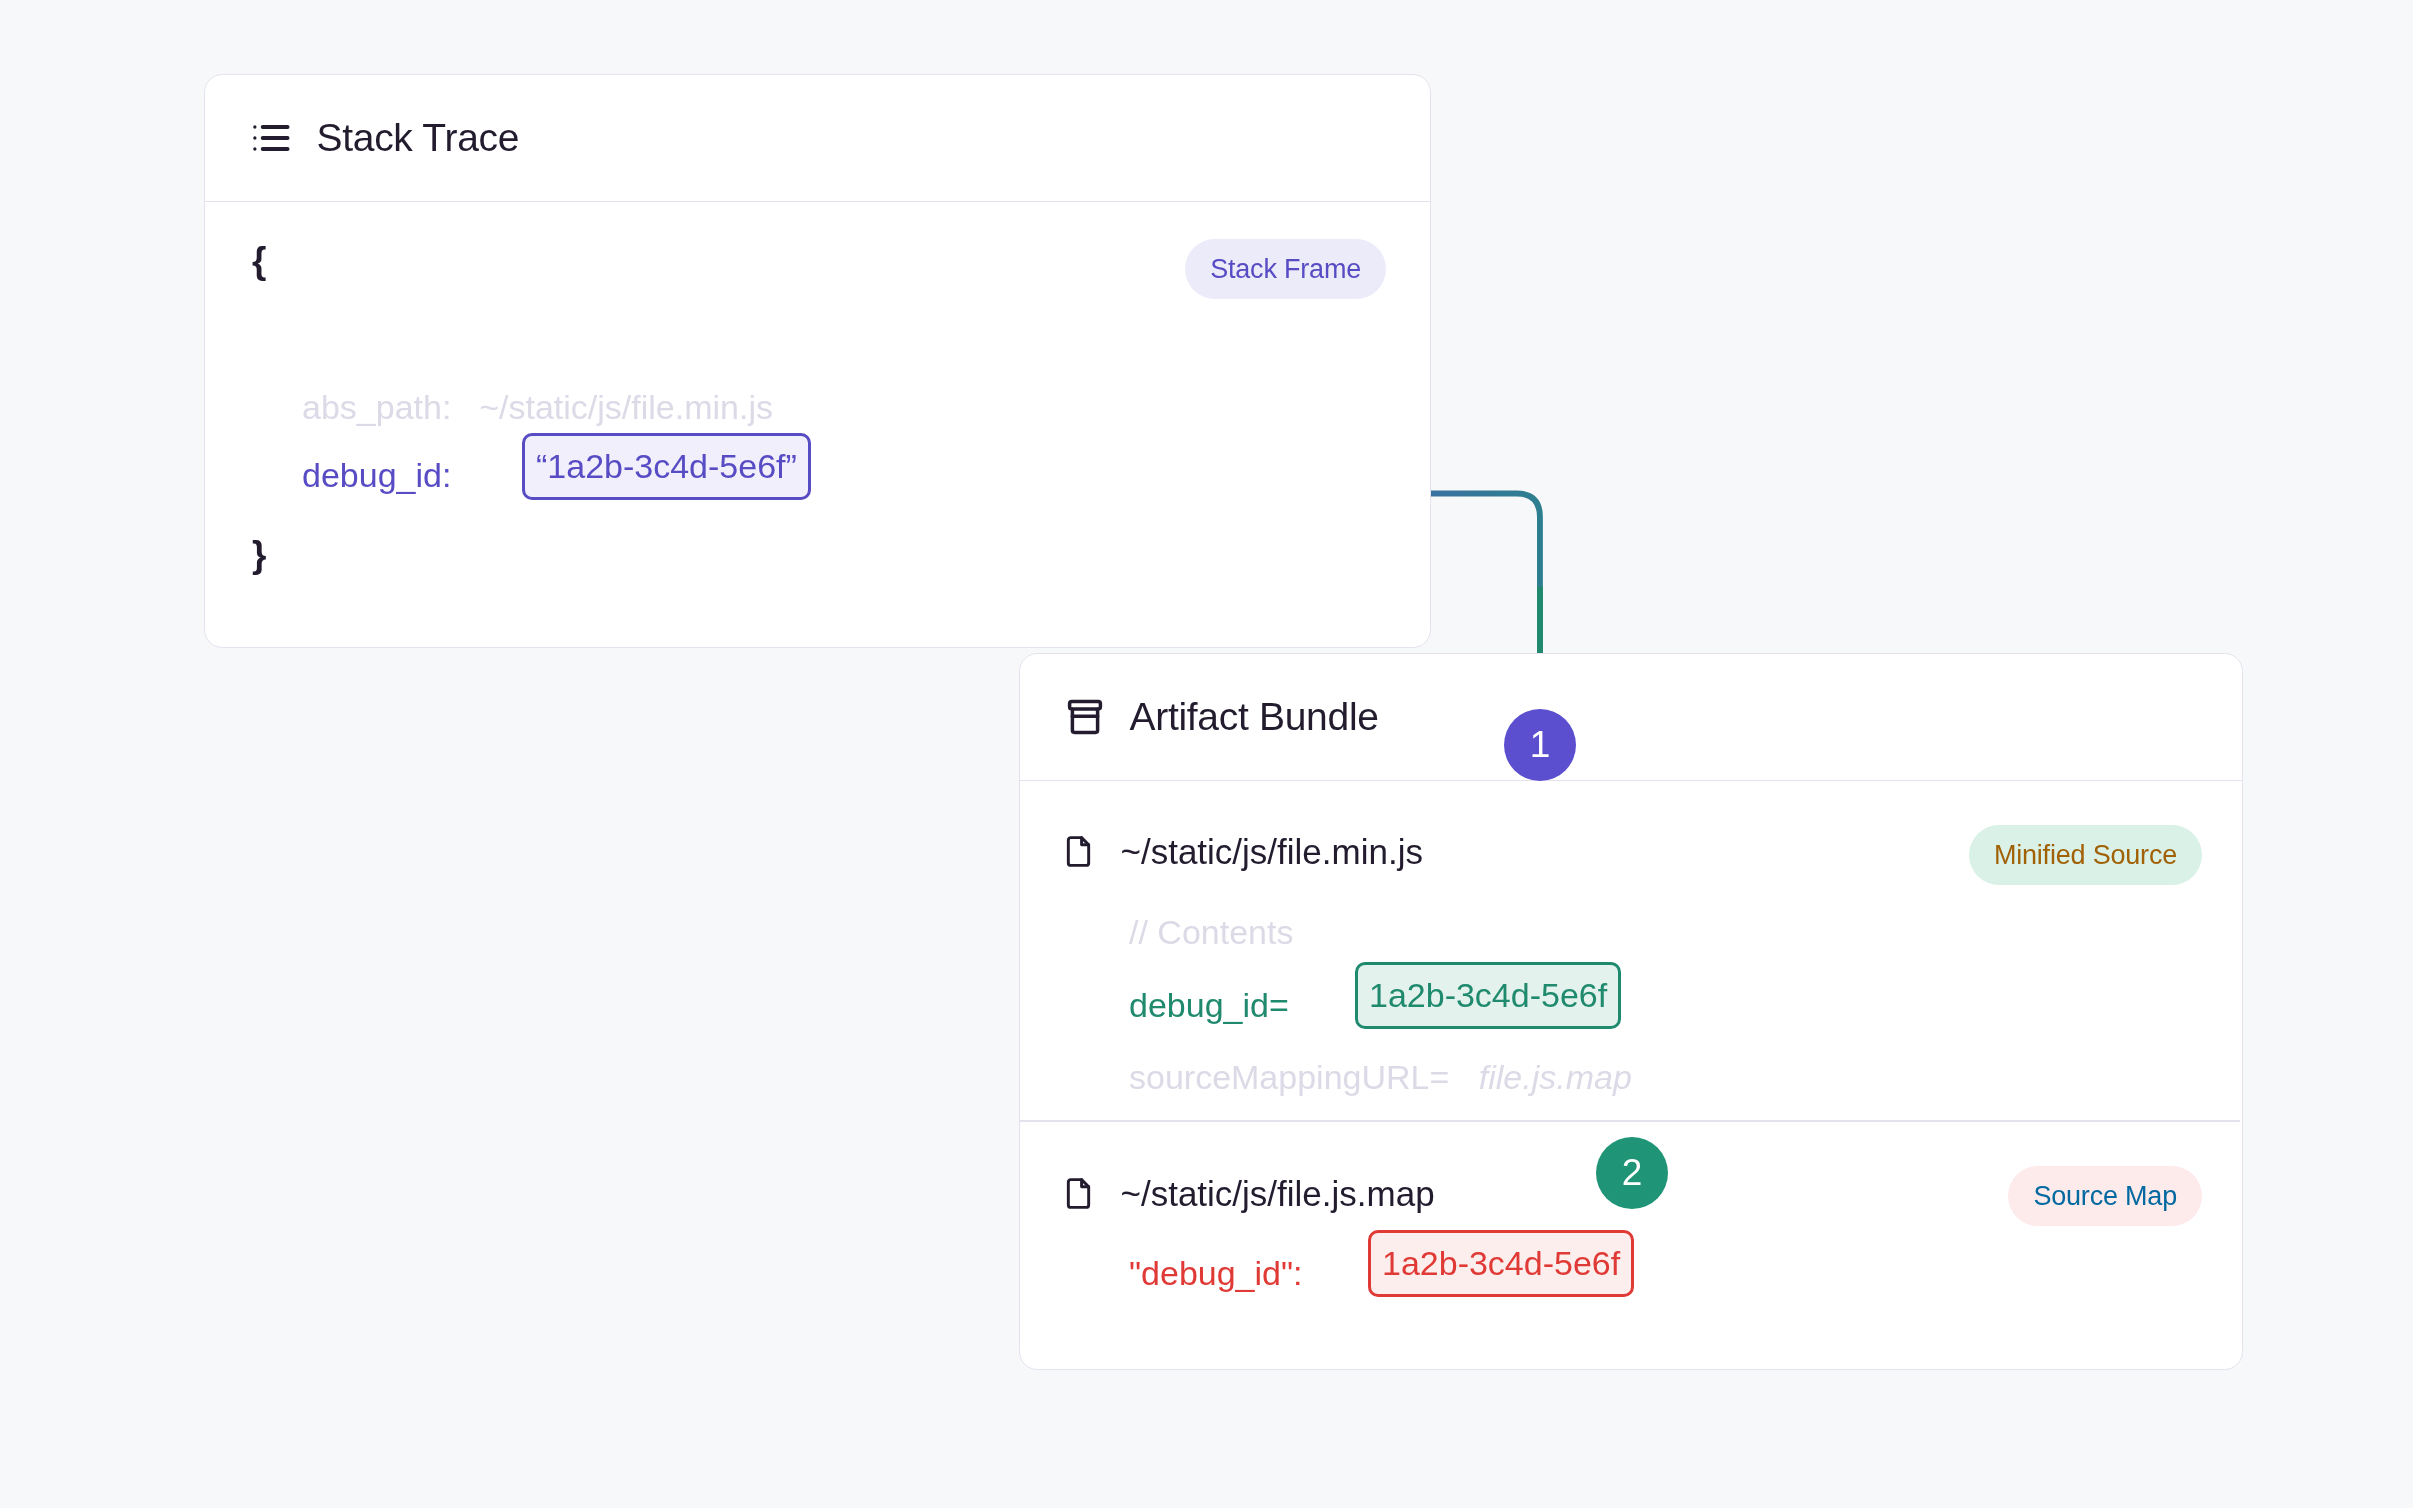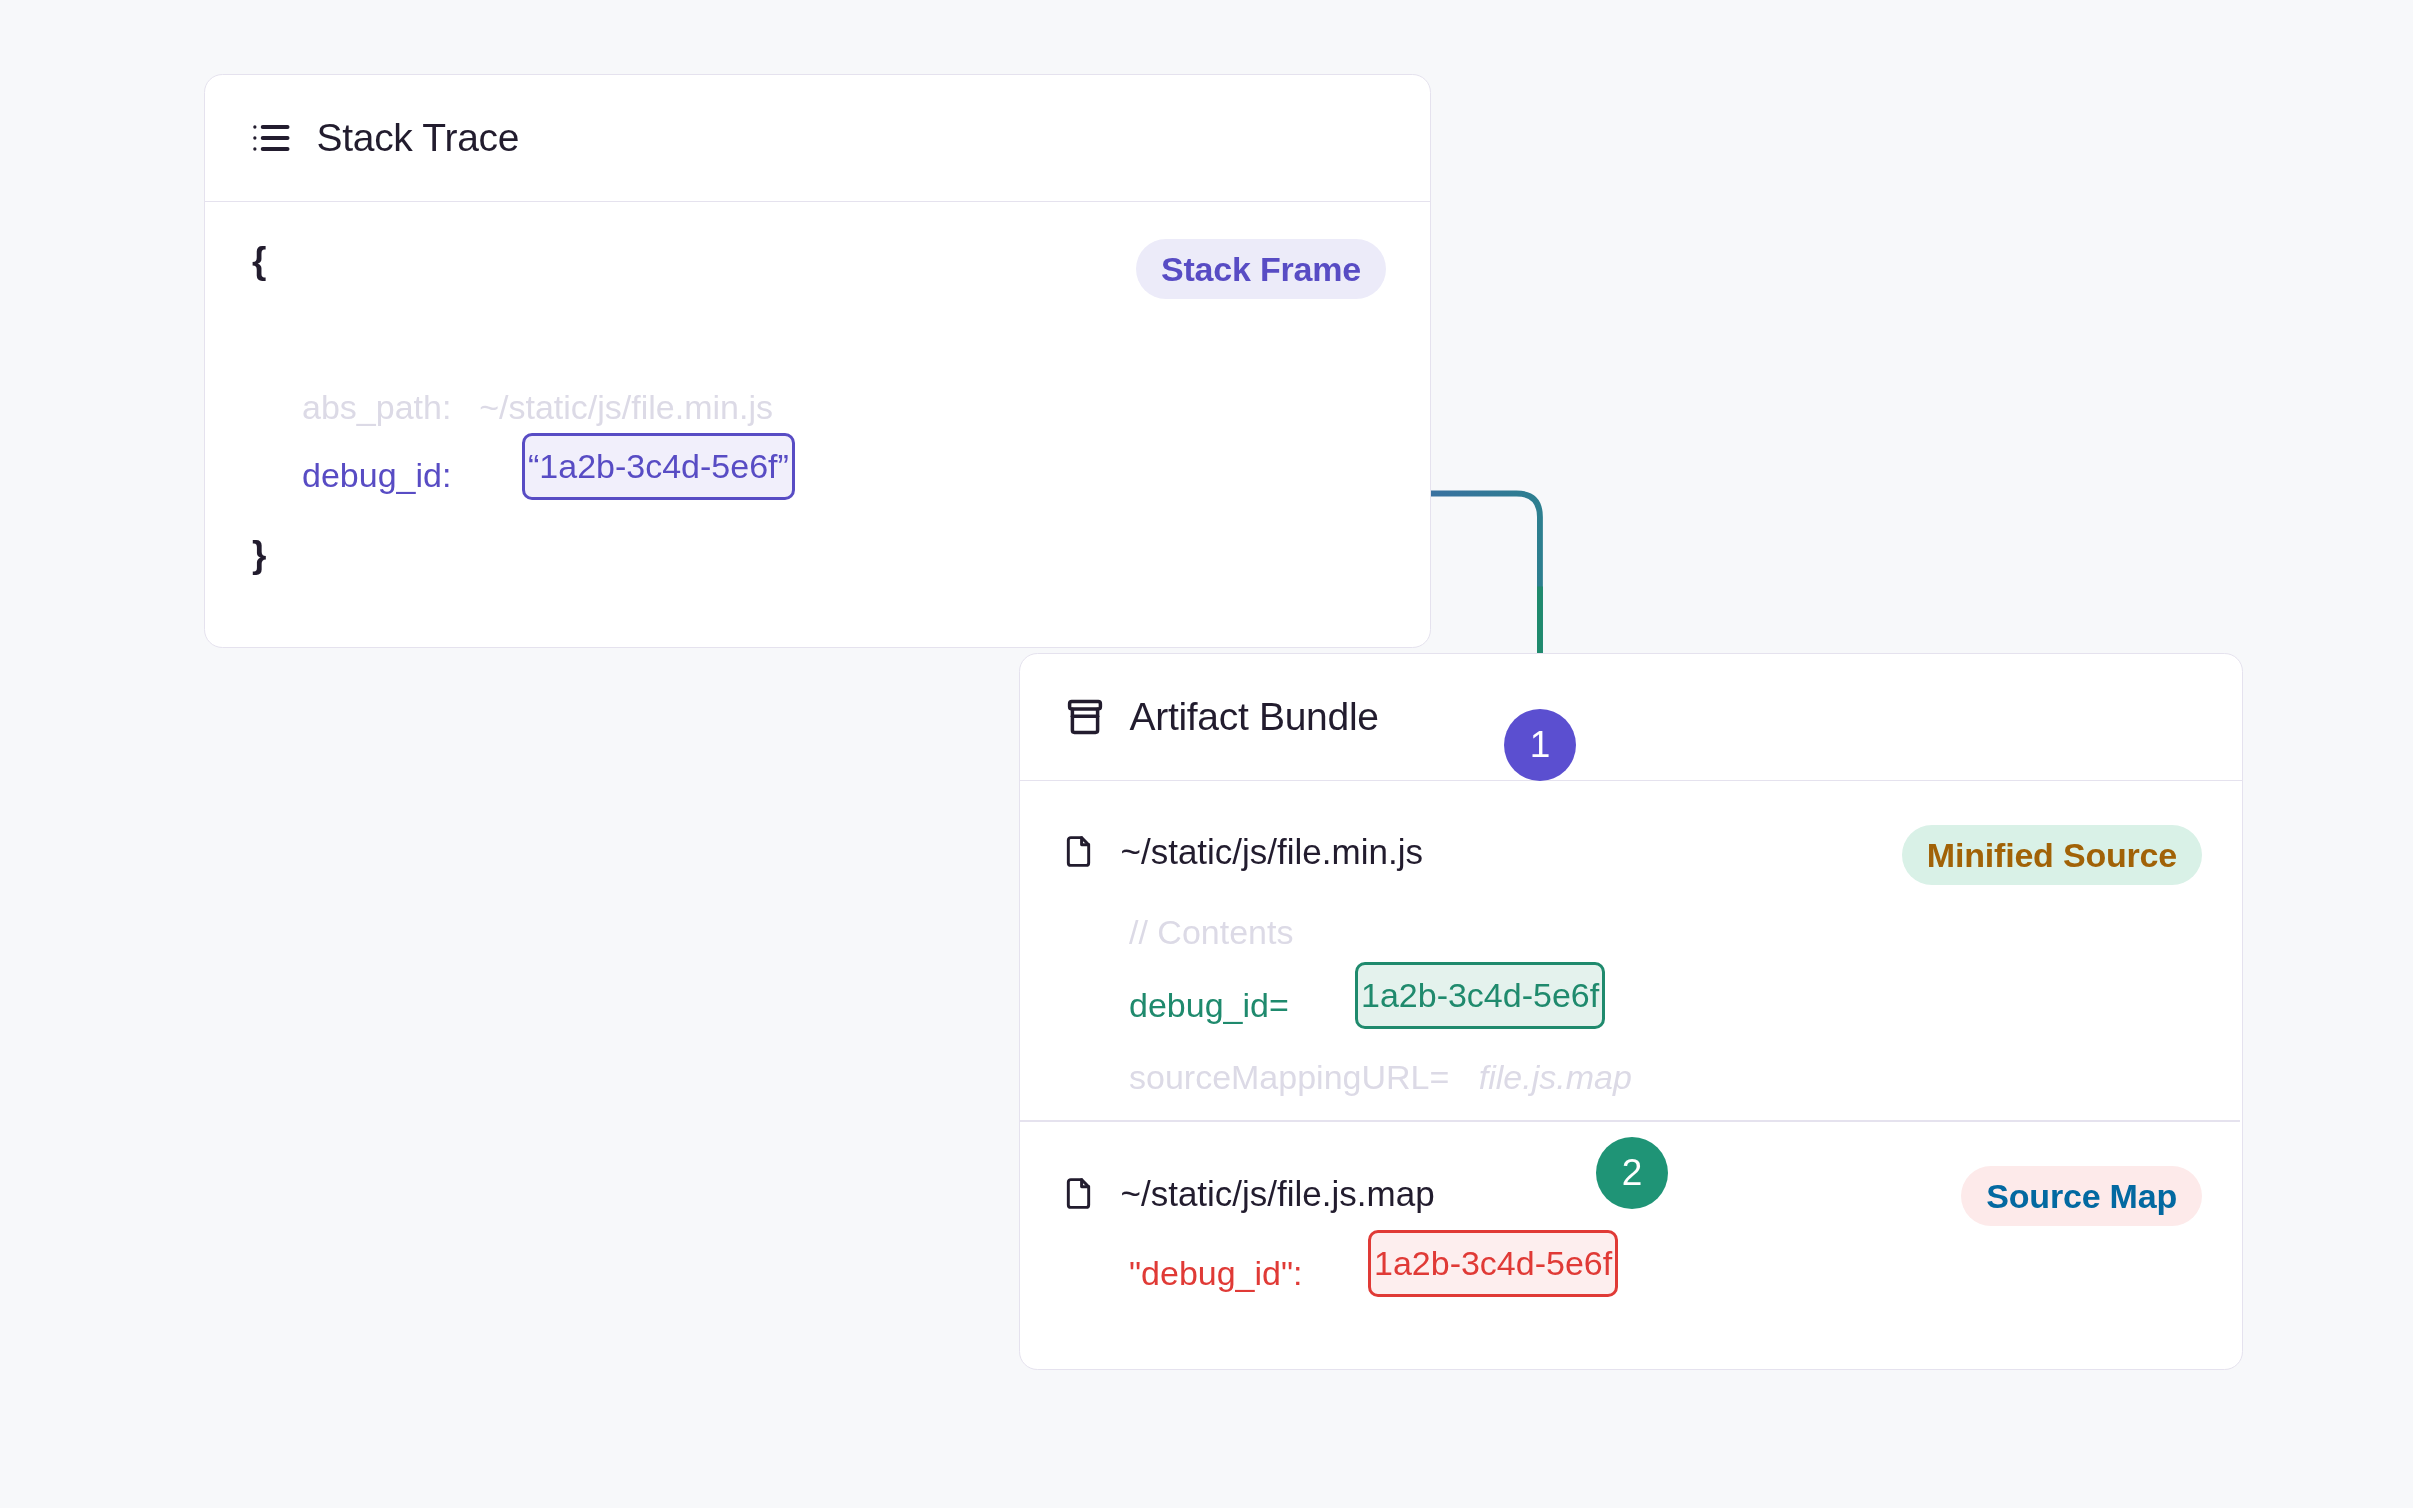--- a/index.html
+++ b/index.html
@@ -85,43 +85,42 @@
   .green  { color: #1f8a6d; }
   .red    { color: #e03a36; }
 
   
   .pill {
     position: absolute;
     border-radius: 837px;
     display: flex;
     align-items: center;
     justify-content: center;
-    font-size: 34px;
+    font-size: 27px;
     letter-spacing: -0.2px;
     white-space: nowrap;
     padding: 4px 25px;
     height: 60px;
     box-sizing: border-box;
-    font-weight: bold;
   }
   .pill-purple { background: #ecebf9; color: #584cc4; }
   .pill-green  { background: #d9f1e7; color: #a16207; }
   .pill-red    { background: #fdeaea; color: #0369a1; }
 
   
   .valbox {
     position: absolute;
     display: flex;
     align-items: center;
     justify-content: center;
     border-radius: 10px;
     box-sizing: border-box;
     font-size: 34px;
     white-space: nowrap;
-    padding: 0 3px;
+    padding: 0 11px;
   }
   .valbox-purple {
     border: 3.4px solid #584cc4;
     background: #f1effb;
     color: #584cc4;
   }
   .valbox-green {
     border: 3.4px solid #1f8a6d;
     background: #e4f2ed;
     color: #1f8a6d;

